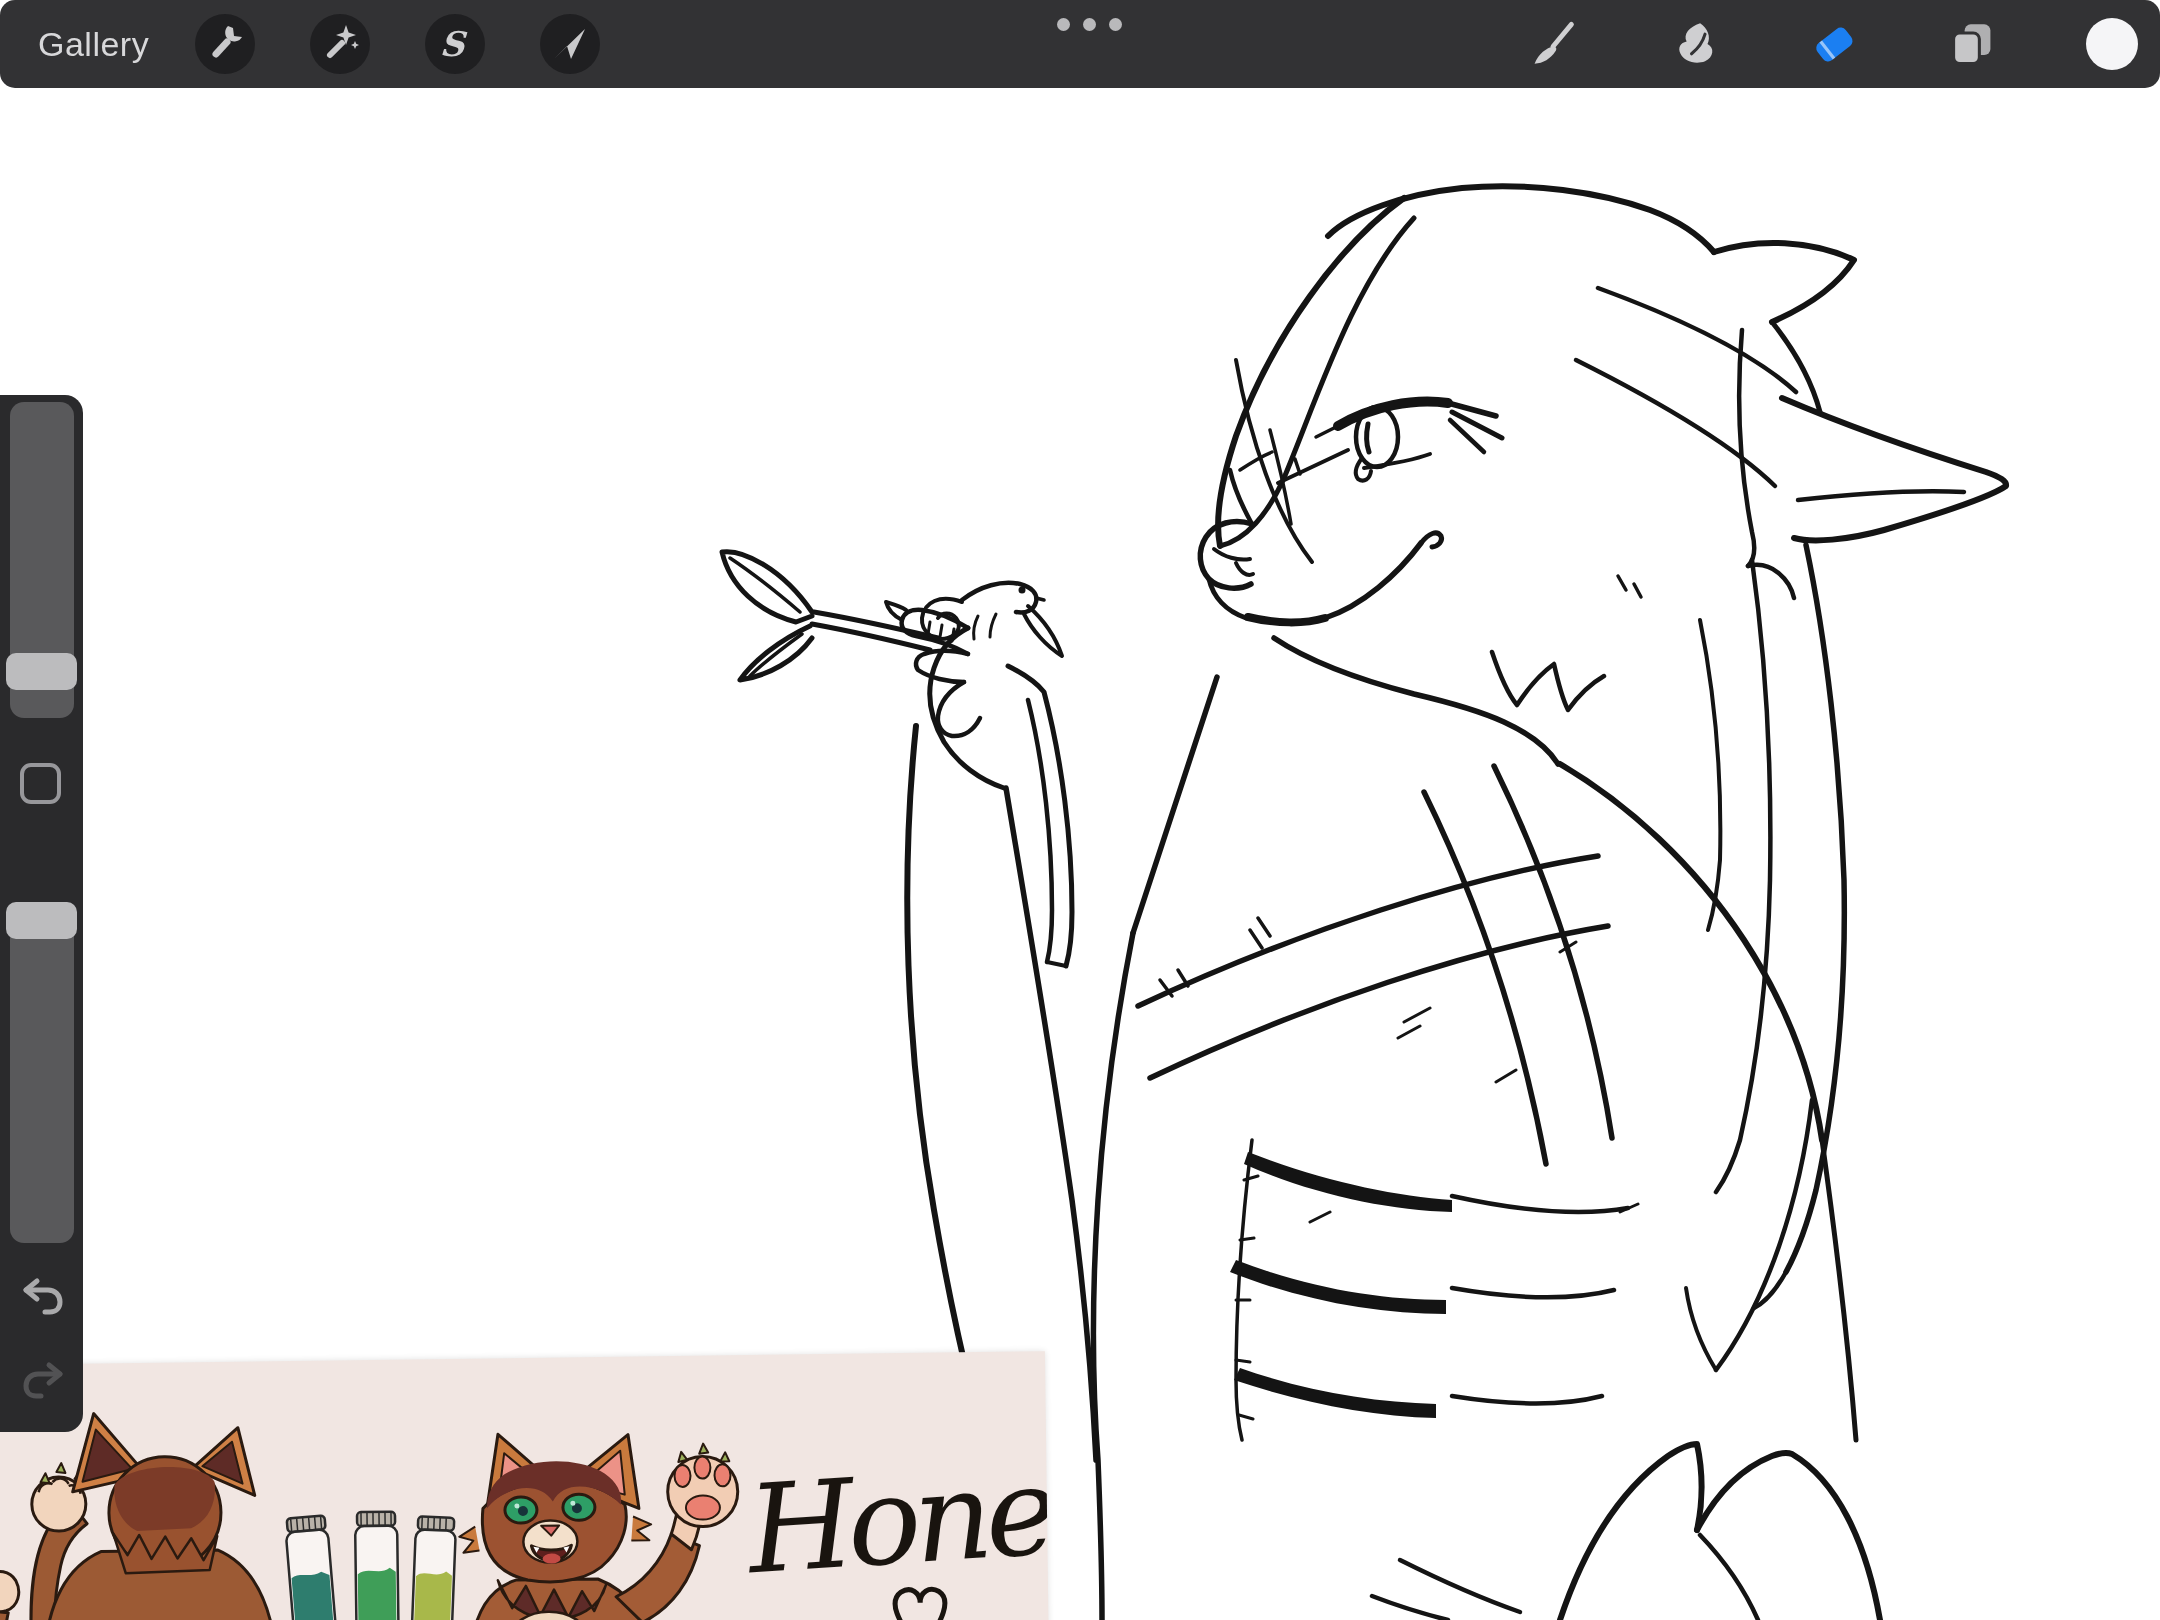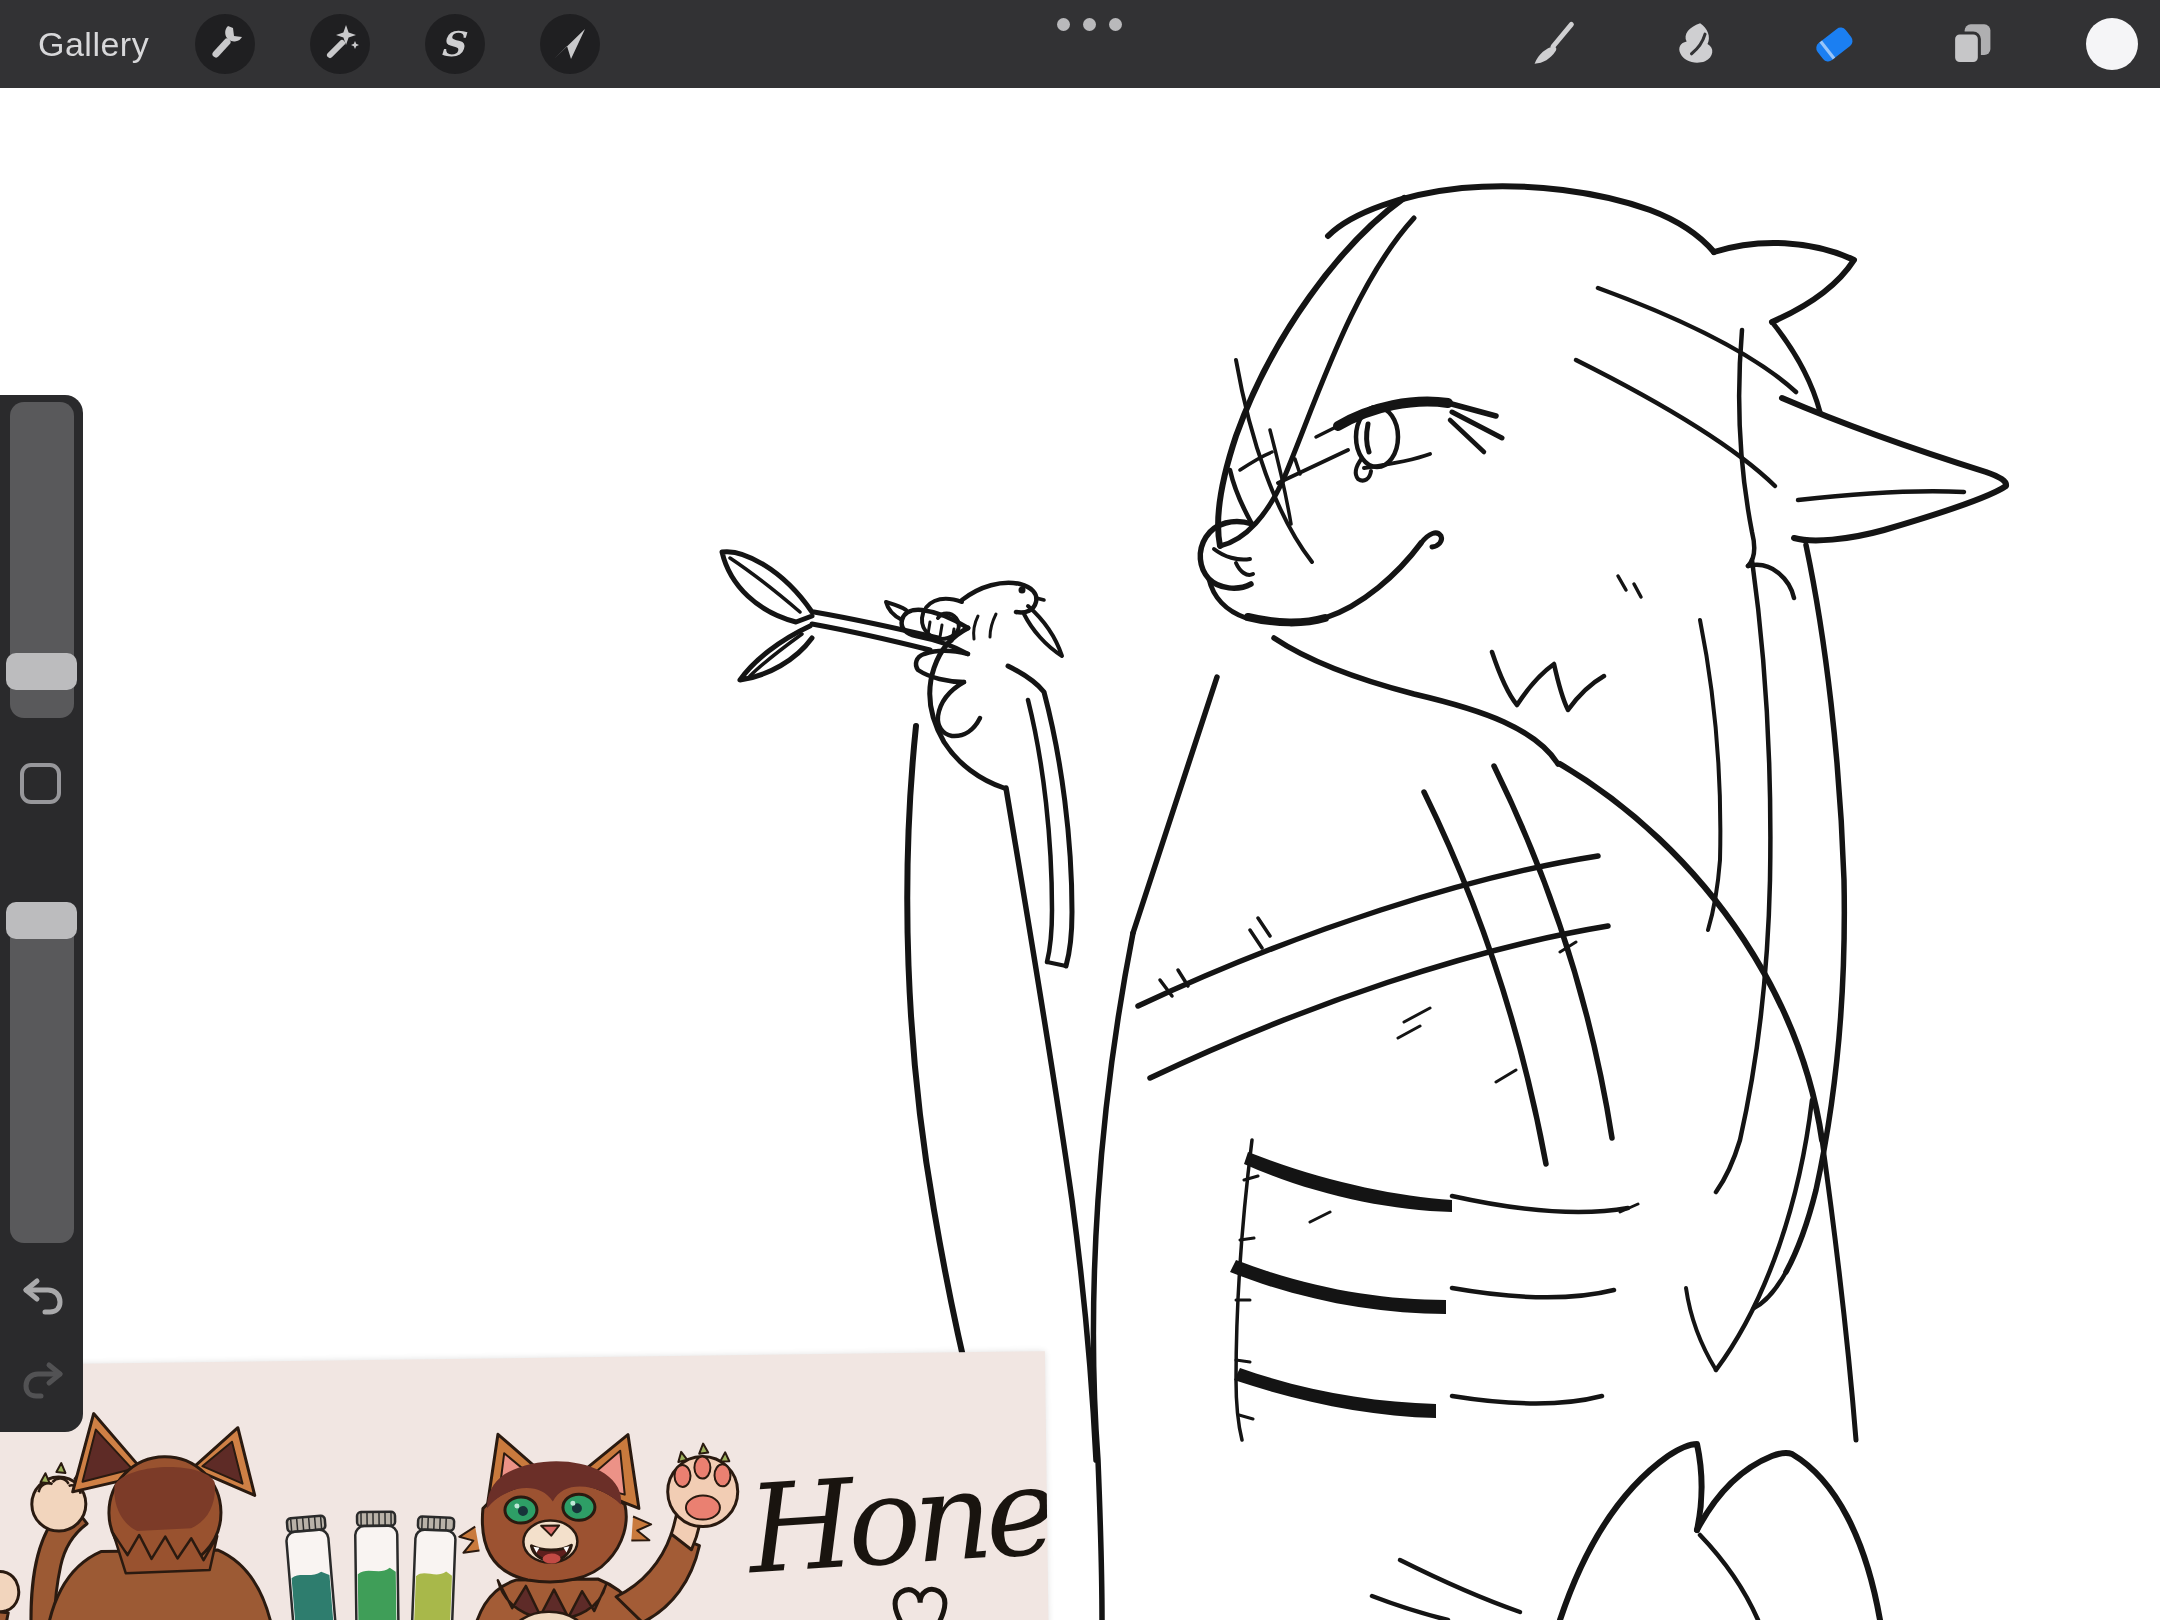--- a/index.html
+++ b/index.html
@@ -4,21 +4,21 @@
 <style>
   html,body{margin:0;padding:0;}
   body{
     width:2160px;height:1620px;overflow:hidden;position:relative;
     background:#ffffff;font-family:"Liberation Sans", sans-serif;
     -webkit-font-smoothing:antialiased;
   }
   
   .topbar{
     position:absolute;left:0;top:0;width:2160px;height:88px;
-    background:#323234;z-index:30;
+    background:#323234;z-index:30;border-radius:15px;
   }
   .gallery{
     position:absolute;left:38px;top:0;height:88px;line-height:88px;
     color:#d8d8da;font-size:34px;letter-spacing:.5px;
   }
   .toolcircle{
     position:absolute;top:14px;width:60px;height:60px;border-radius:50%;
     background:#1f1f21;display:flex;align-items:center;justify-content:center;
   }
   .tc-wrench{left:195px;} .tc-wand{left:310px;} .tc-sel{left:425px;} .tc-arrow{left:540px;}

